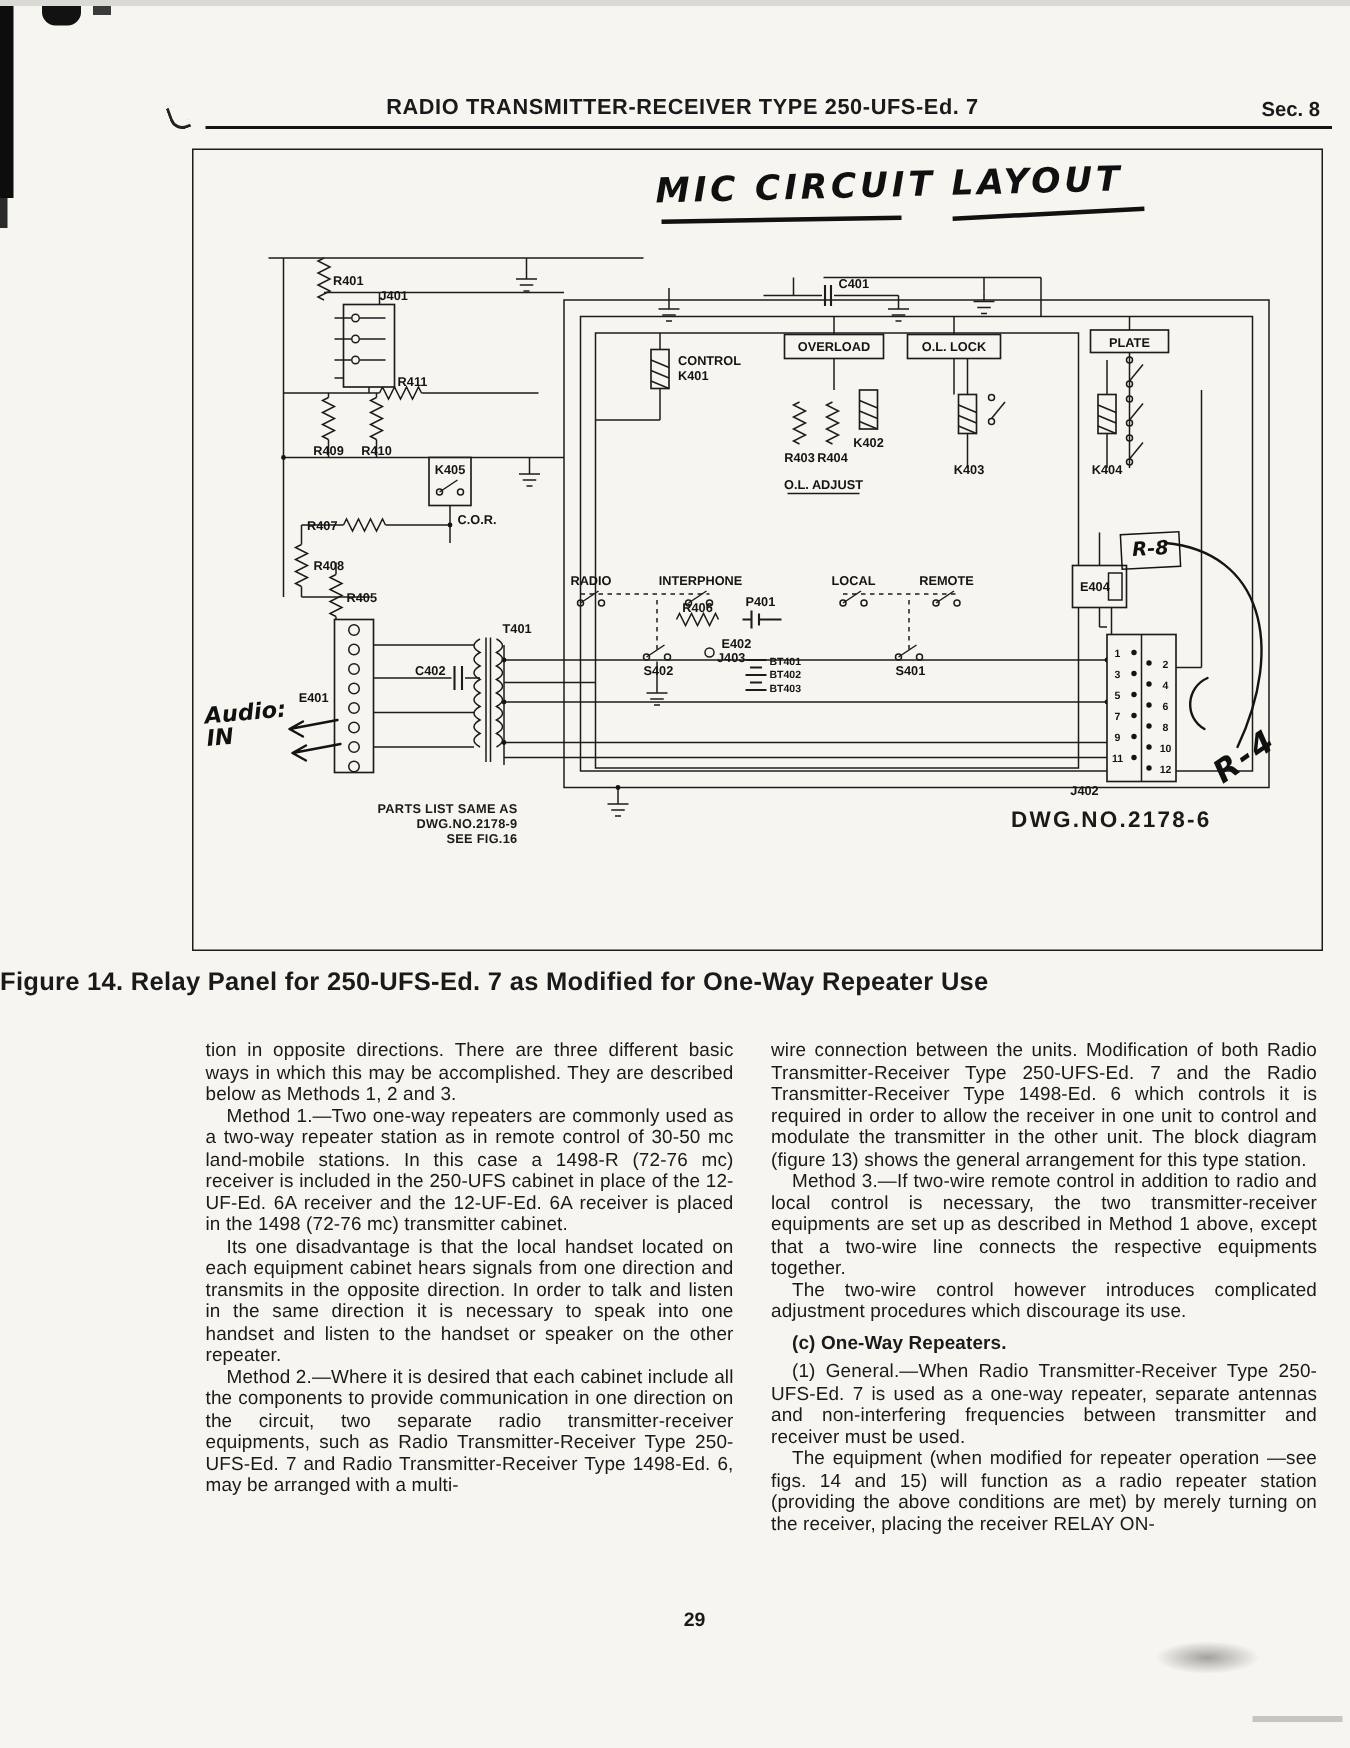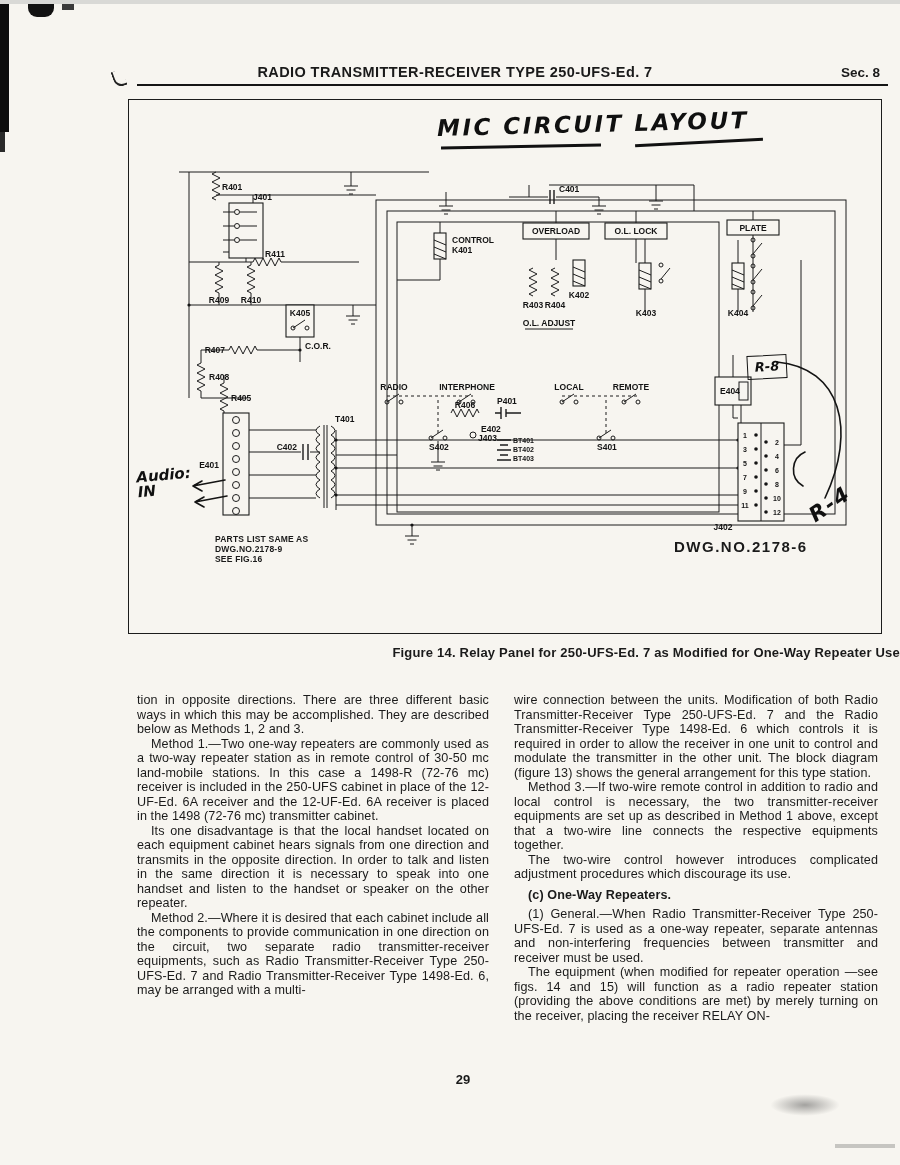--- a/index.html
+++ b/index.html
@@ -17,35 +17,35 @@
   .fig svg{position:absolute;left:0;top:0;}
   .hand{font-family:"DejaVu Sans",sans-serif;font-style:italic;font-weight:bold;color:#101010;}
   .fig-title{left:308px;top:11px;font-size:23px;letter-spacing:2.5px;white-space:nowrap;
              transform:rotate(-1.5deg);z-index:3;}
   .tu1{left:312px;top:45px;width:160px;height:2.5px;background:#111;transform:rotate(-1deg);z-index:3;}
   .tu2{left:506px;top:41px;width:128px;height:2.5px;background:#111;transform:rotate(-3deg);z-index:3;}
   .audio{left:8px;top:368px;font-size:15px;line-height:15px;transform:rotate(-5deg);z-index:3;}
   .r8{left:618px;top:255px;width:38px;height:22px;border:1.6px solid #141414;font-size:13px;
       text-align:center;line-height:22px;transform:rotate(-3deg);z-index:3;}
   .r4{left:678px;top:392px;font-size:21px;letter-spacing:2px;transform:rotate(-35deg);z-index:3;}
-  .parts{left:86px;top:434px;width:130px;text-align:left;font-size:8.5px;font-weight:bold;
+  .parts{left:86px;top:434px;width:130px;text-align:right;font-size:8.5px;font-weight:bold;
          line-height:10px;letter-spacing:.2px;z-index:3;}
   .dwg{left:545px;top:438px;font-size:15px;font-weight:bold;letter-spacing:1.5px;z-index:3;}
   
   .w{stroke:#1c1c1c;stroke-width:1;fill:none;}
   .w2{stroke:#1c1c1c;stroke-width:1.4;fill:none;}
   .dash{stroke:#1c1c1c;stroke-width:1;fill:none;stroke-dasharray:3 3;}
   .pen{stroke:#141414;stroke-width:1.6;fill:none;stroke-linecap:round;}
   .box{fill:#f7f5f0;stroke:#1c1c1c;stroke-width:1.1;}
   .dot{fill:#141414;stroke:none;}
   .lb{font-family:"Liberation Sans",sans-serif;font-size:8.5px;font-weight:bold;fill:#141414;}
   .lbs{font-family:"Liberation Sans",sans-serif;font-size:7px;font-weight:bold;fill:#141414;}
   
-  .caption{position:absolute;top:641px;left:0;width:100%;text-align:right;
-           font-weight:bold;font-size:13px;letter-spacing:.2px;}
+  .caption{position:absolute;top:641px;left:0;width:100%;text-align:left;
+           font-weight:bold;font-size:17px;letter-spacing:.2px;}
   .col{position:absolute;top:689px;text-align:justify;font-size:12.6px;line-height:14.5px;
        letter-spacing:.1px;}
   .col-l{left:137px;width:352px;}
   .col-r{left:514px;width:364px;}
   .col p{margin:0;}
   .col p.ind{text-indent:14px;}
   .col p.b{font-weight:bold;}
   .col p.h{font-weight:bold;margin:6px 0 5px 14px;}
   .pgnum{position:absolute;top:1068px;left:13px;width:100%;text-align:center;
          font-size:13px;font-weight:bold;}

